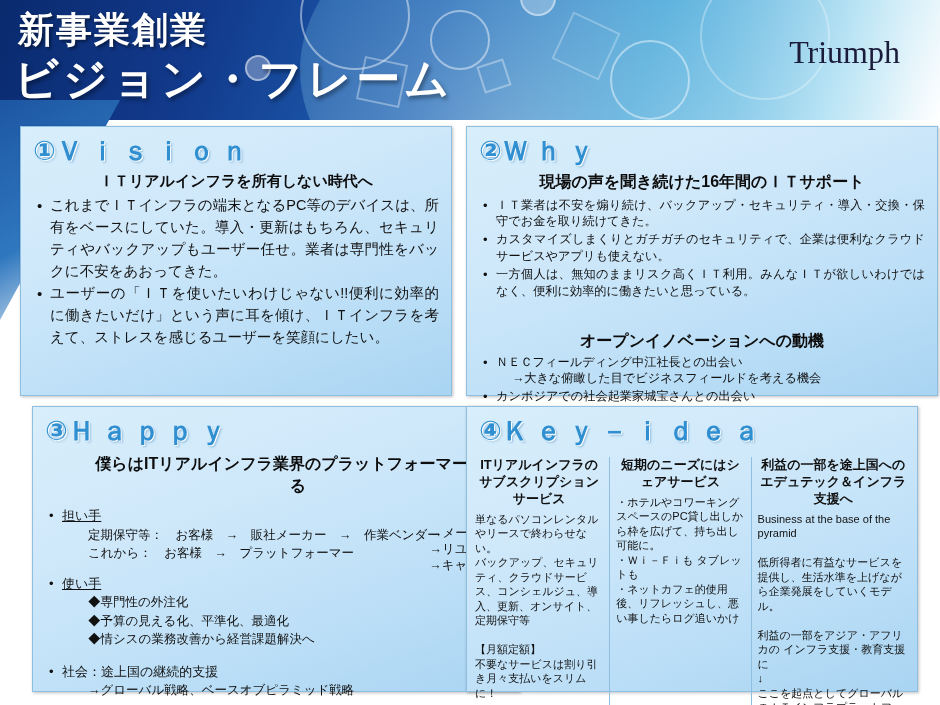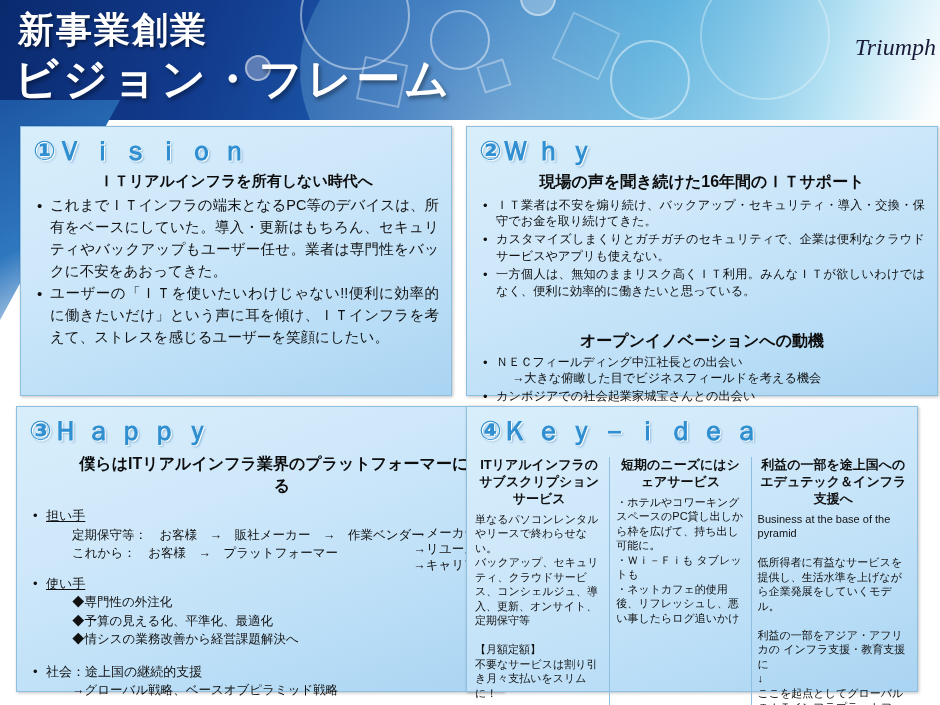--- a/index.html
+++ b/index.html
@@ -30,40 +30,40 @@
     font-family:"DejaVu Sans","Liberation Sans",sans-serif;
   }
   .title2 {
     position:absolute; left:14px; top:50px;
     font-size:44px; font-weight:bold; color:#ffffff;
     letter-spacing:4px;
     text-shadow:2px 3px 4px rgba(0,0,0,0.4);
     font-family:"DejaVu Sans","Liberation Sans",sans-serif;
   }
   .logo {
-    position:absolute; right:4px; top:34px;
+    position:absolute; right:40px; top:34px;
     font-family:"Liberation Serif", serif;
-    font-style:italic; font-size:24px; color:#1b1b3a;
+    font-size:32px; color:#1b1b3a;
   }
   
   .wedge {
     position:absolute; left:0; top:100px; width:120px; height:220px;
     background:linear-gradient(150deg,#1d56a3 0%, #2f78bf 55%, #ffffff 100%);
     clip-path:polygon(0 0, 100% 0, 0 100%);
   }
   
   .panel {
     position:absolute;
     background:linear-gradient(160deg,#d8eefb 0%, #cfe8fa 35%, #bcdff7 70%, #a9d4f2 100%);
     border:1px solid #8fbfe0;
     box-shadow:1px 1px 3px rgba(0,0,0,0.25);
   }
   #panel1 { left:20px;  top:126px; width:432px; height:270px; }
   #panel2 { left:466px; top:126px; width:472px; height:270px; }
-  #panel3 { left:16px;  top:406px; width:488px; height:286px; }
+  #panel3 { left:32px;  top:406px; width:488px; height:286px; }
   #panel4 { left:466px; top:406px; width:452px; height:286px; }
 
   .panel-title {
     font-family:"DejaVu Sans","Liberation Sans",sans-serif;
     font-size:27px; font-weight:bold;
     color:#2f8fd0;
     letter-spacing:6px;
     text-shadow:1px 1px 0 #ffffff, 2px 2px 2px rgba(120,170,210,0.7);
     padding:6px 0 0 12px;
   }

